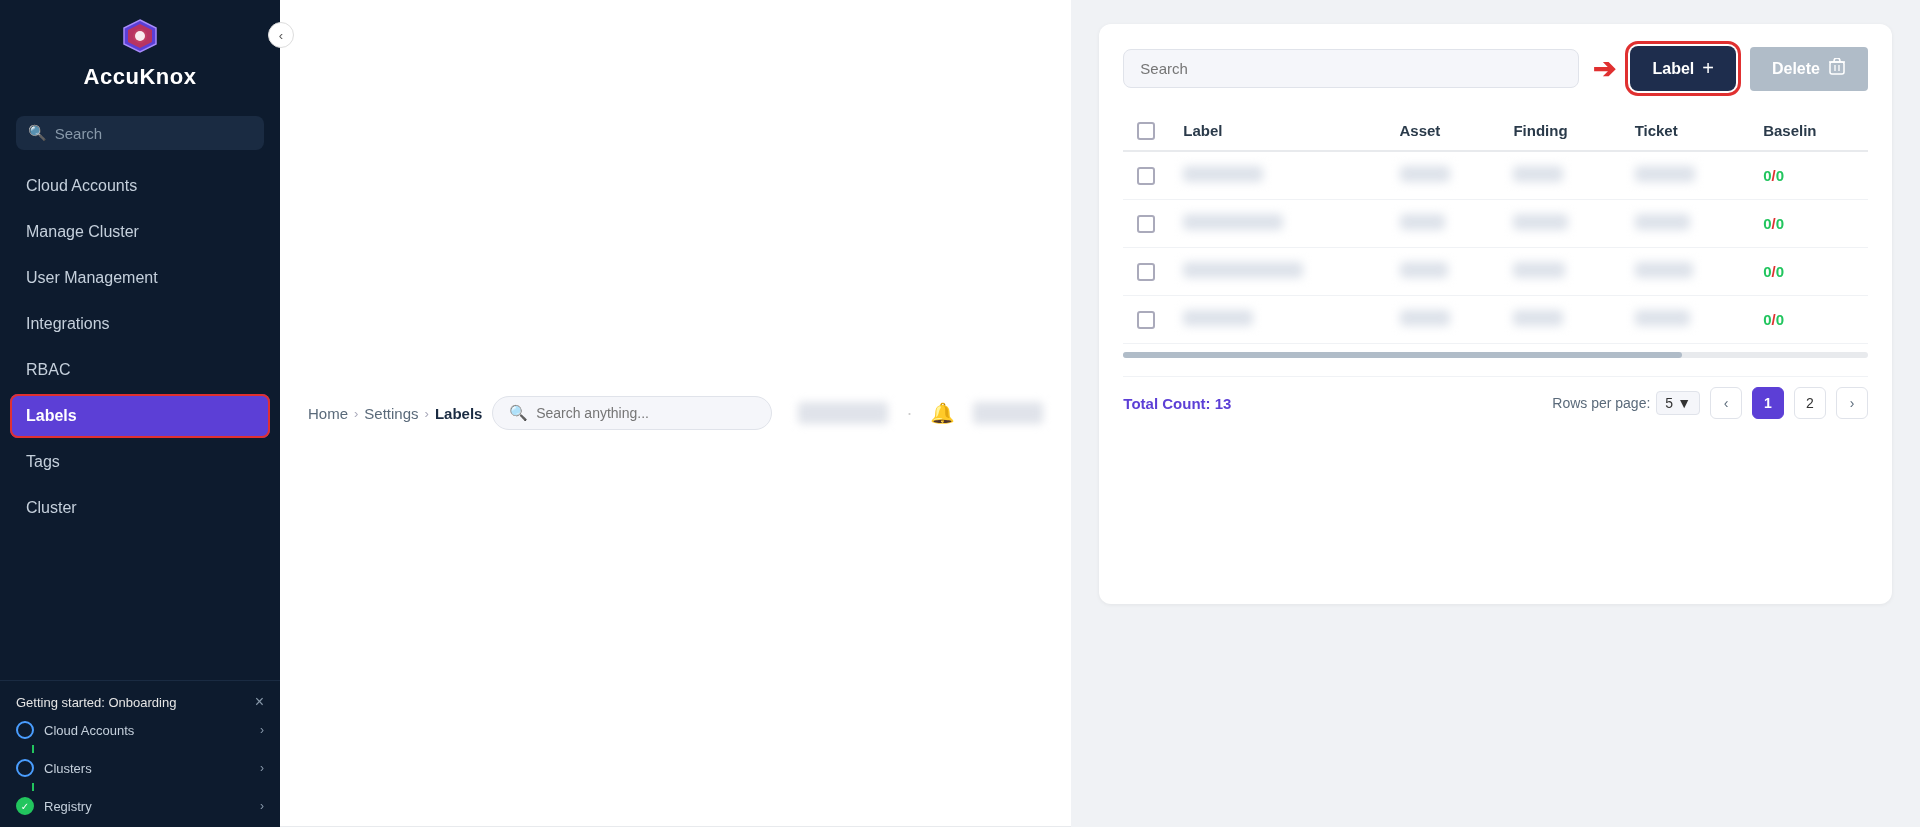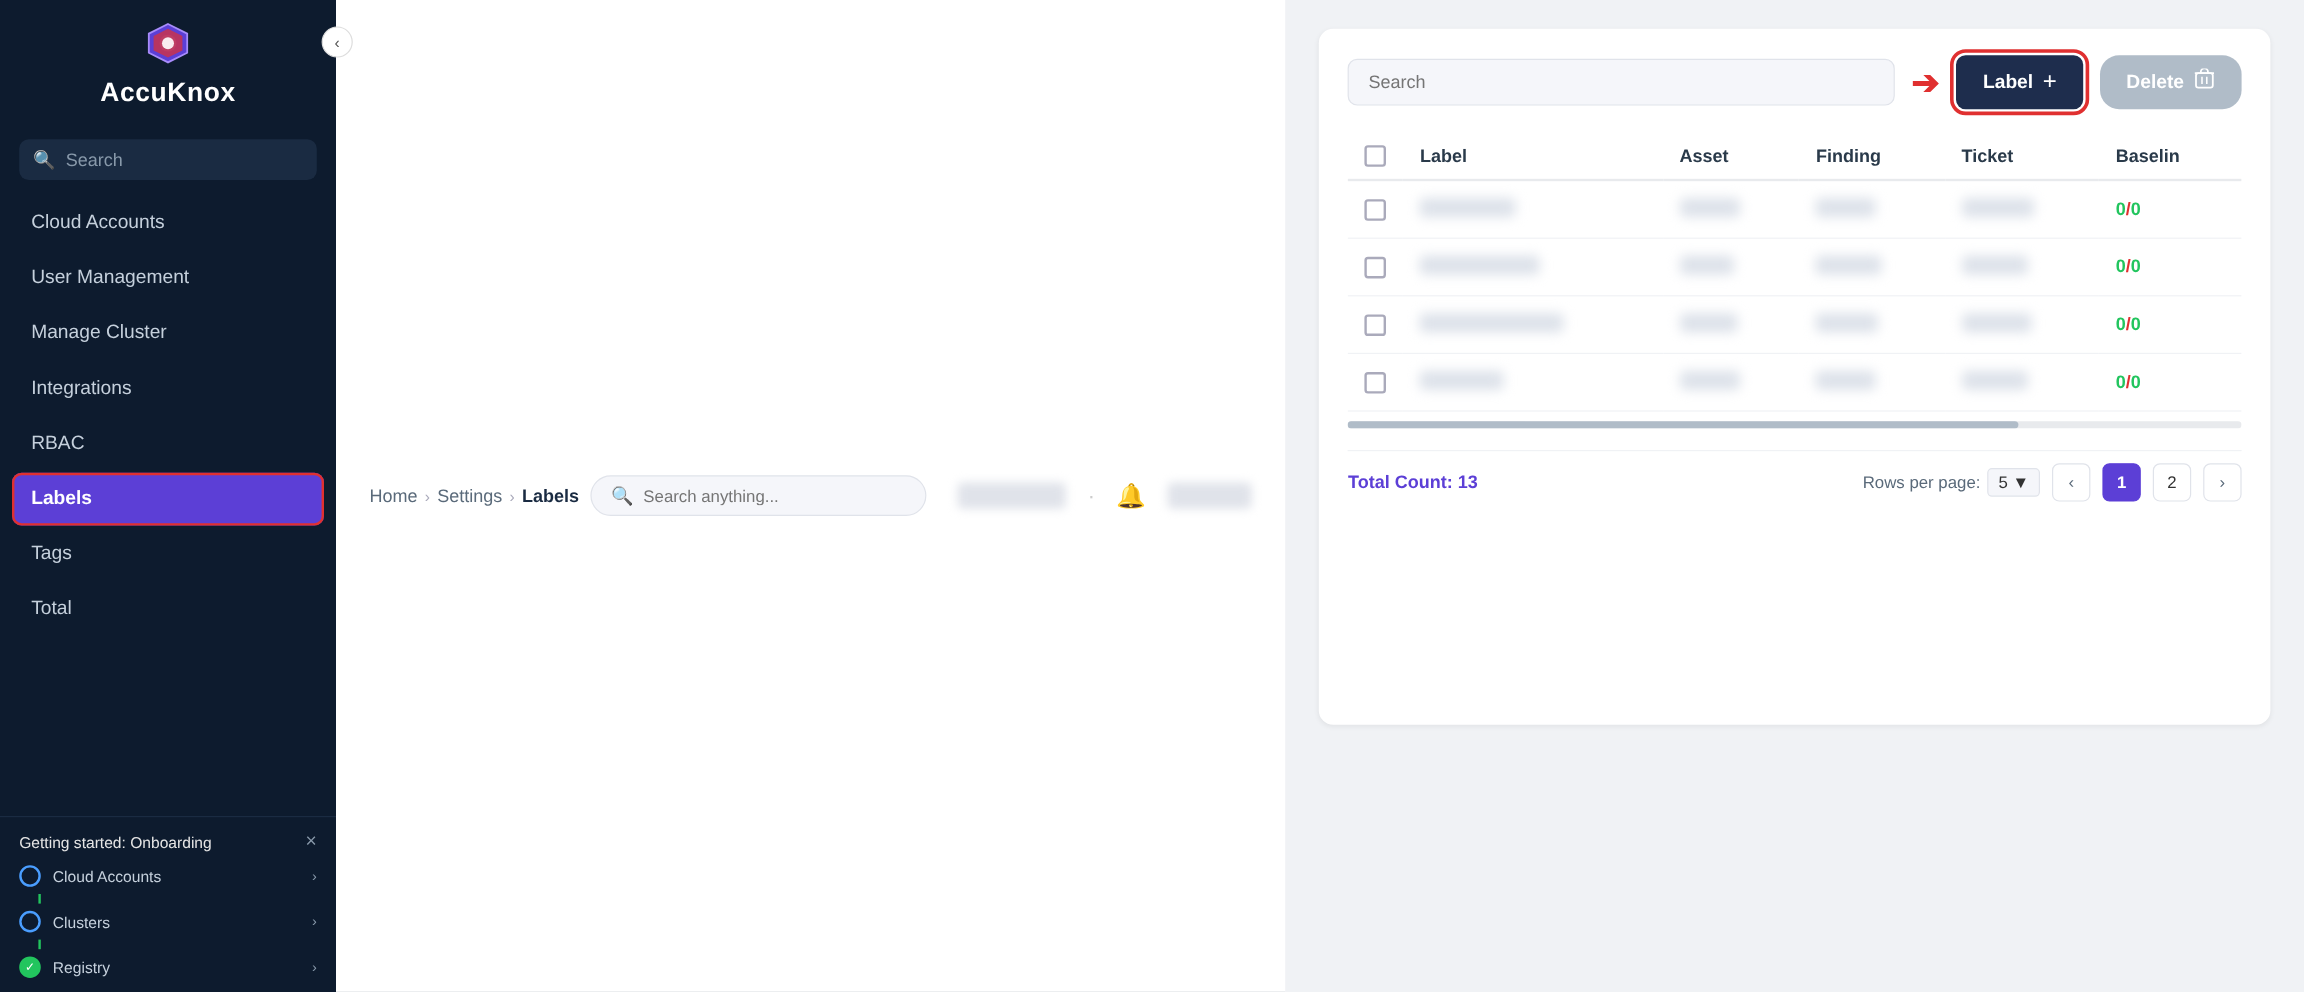--- a/index.html
+++ b/index.html
@@ -249,21 +249,21 @@
       align-items: center;
       gap: 8px;
       outline: 3px solid #e03030;
       outline-offset: 2px;
     }
     .btn-label-plus { font-size: 20px; font-weight: 400; }
     .btn-delete {
       background: #b0bcc8;
       color: #fff;
       border: none;
-      border-radius: 16px;
+      border-radius: 4px;
       padding: 11px 22px;
       font-size: 16px;
       font-weight: 600;
       cursor: pointer;
       display: flex;
       align-items: center;
       gap: 8px;
     }
 
     
@@ -378,27 +378,27 @@
 
   <div class="sidebar-collapse-btn">‹</div>
 
   <div class="sidebar-search">
     <span class="sidebar-search-icon">🔍</span>
     <span class="sidebar-search-text">Search</span>
   </div>
 
   <nav class="sidebar-nav">
     <div class="nav-item">Cloud Accounts</div>
+    <div class="nav-item">Manage Cluster</div>
     <div class="nav-item">User Management</div>
-    <div class="nav-item">Manage Cluster</div>
     <div class="nav-item">Integrations</div>
     <div class="nav-item">RBAC</div>
     <div class="nav-item active active-border">Labels</div>
     <div class="nav-item">Tags</div>
-    <div class="nav-item">Total</div>
+    <div class="nav-item">Cluster</div>
   </nav>
 
   <div class="onboarding-panel">
     <div class="onboarding-header">
       <span class="onboarding-title">Getting started: Onboarding</span>
       <span class="onboarding-close">×</span>
     </div>
     <div class="onboarding-items">
 
       <div class="onboarding-item">

